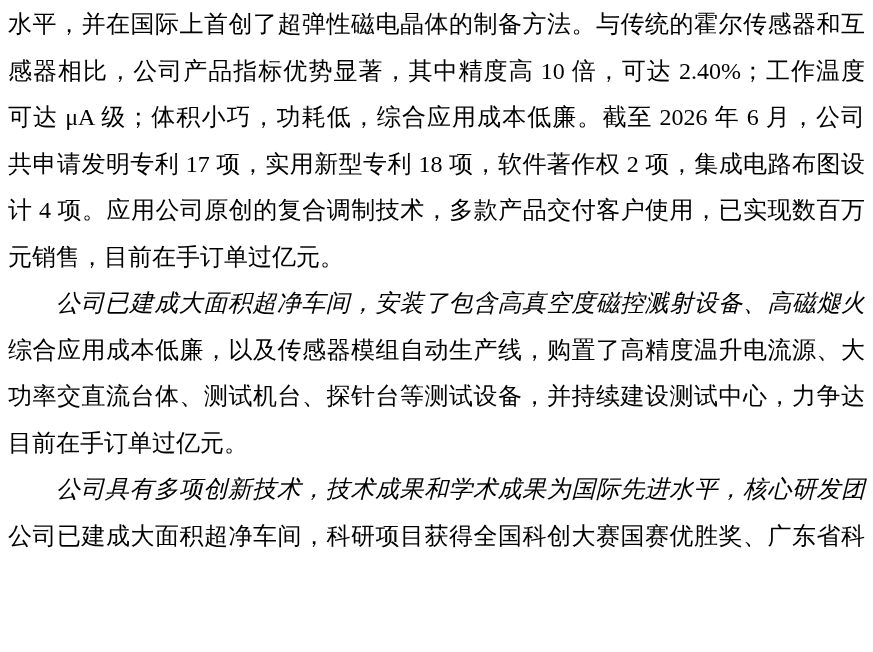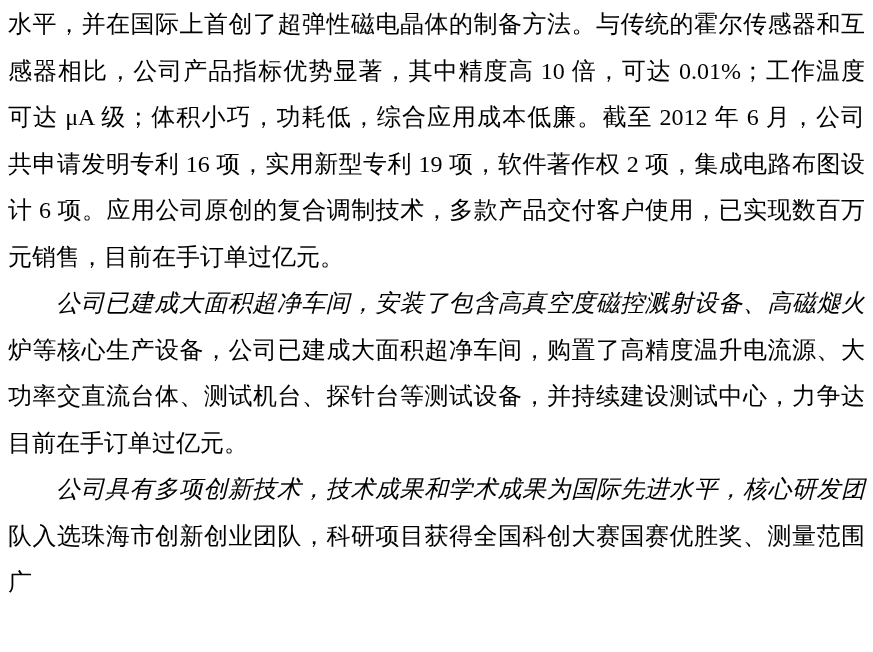--- a/index.html
+++ b/index.html
@@ -41,29 +41,29 @@
     padding-left: 48px;
     font-style: italic;
   }
 </style>
 </head>
 <body>
 
 <div class="page">
   <div>
     <p class="line j">水平，并在国际上首创了超弹性磁电晶体的制备方法。与传统的霍尔传感器和互</p>
-    <p class="line j">感器相比，公司产品指标优势显著，其中精度高 10 倍，可达 0.01%；工作温度</p>
-    <p class="line j">可达 μA 级；体积小巧，功耗低，综合应用成本低廉。截至 2012 年 6 月，公司</p>
-    <p class="line j">共申请发明专利 16 项，实用新型专利 19 项，软件著作权 2 项，集成电路布图设</p>
-    <p class="line j">计 6 项。应用公司原创的复合调制技术，多款产品交付客户使用，已实现数百万</p>
+    <p class="line j">感器相比，公司产品指标优势显著，其中精度高 10 倍，可达 2.40%；工作温度</p>
+    <p class="line j">可达 μA 级；体积小巧，功耗低，综合应用成本低廉。截至 2026 年 6 月，公司</p>
+    <p class="line j">共申请发明专利 17 项，实用新型专利 18 项，软件著作权 2 项，集成电路布图设</p>
+    <p class="line j">计 4 项。应用公司原创的复合调制技术，多款产品交付客户使用，已实现数百万</p>
     <p class="line last">元销售，目前在手订单过亿元。</p>
   </div>
   <div>
     <p class="line j indent">公司已建成大面积超净车间，安装了包含高真空度磁控溅射设备、高磁煺火</p>
-    <p class="line j">炉等核心生产设备，公司已建成大面积超净车间，购置了高精度温升电流源、大</p>
+    <p class="line j">综合应用成本低廉，以及传感器模组自动生产线，购置了高精度温升电流源、大</p>
     <p class="line j">功率交直流台体、测试机台、探针台等测试设备，并持续建设测试中心，力争达</p>
     <p class="line last">目前在手订单过亿元。</p>
   </div>
   <div>
     <p class="line j indent">公司具有多项创新技术，技术成果和学术成果为国际先进水平，核心研发团</p>
-    <p class="line j">队入选珠海市创新创业团队，科研项目获得全国科创大赛国赛优胜奖、测量范围广</p>
+    <p class="line j">公司已建成大面积超净车间，科研项目获得全国科创大赛国赛优胜奖、广东省科</p>
   </div>
 </div>
 
 </body></html>

